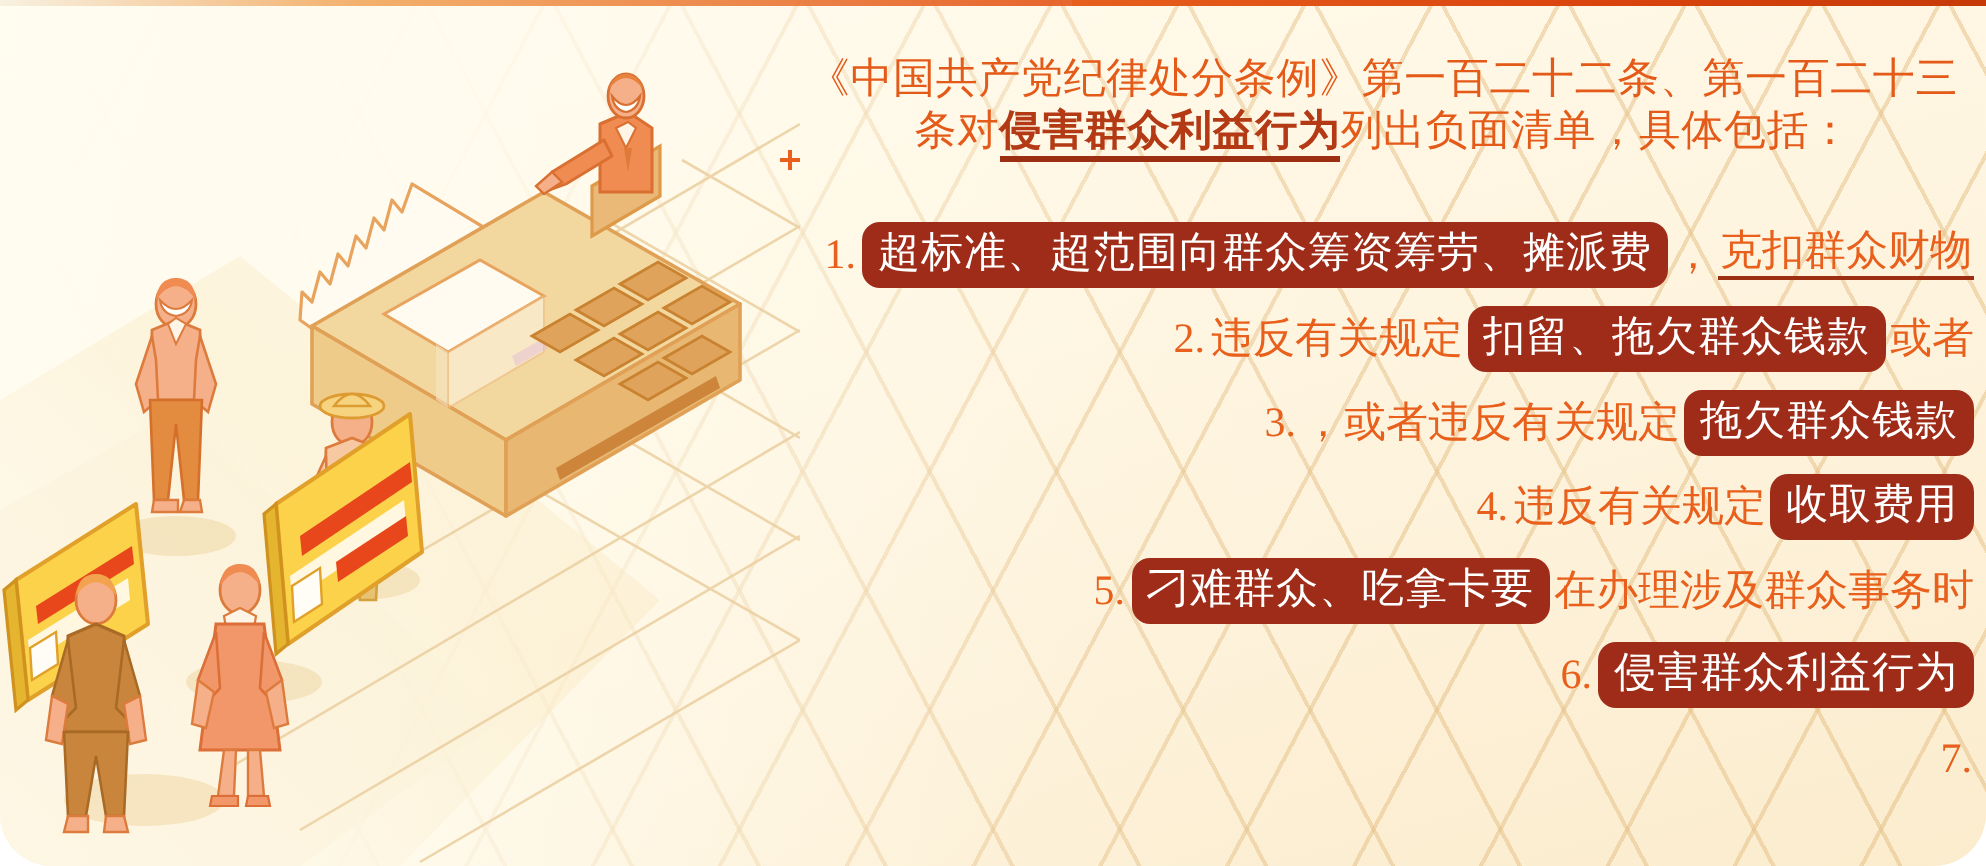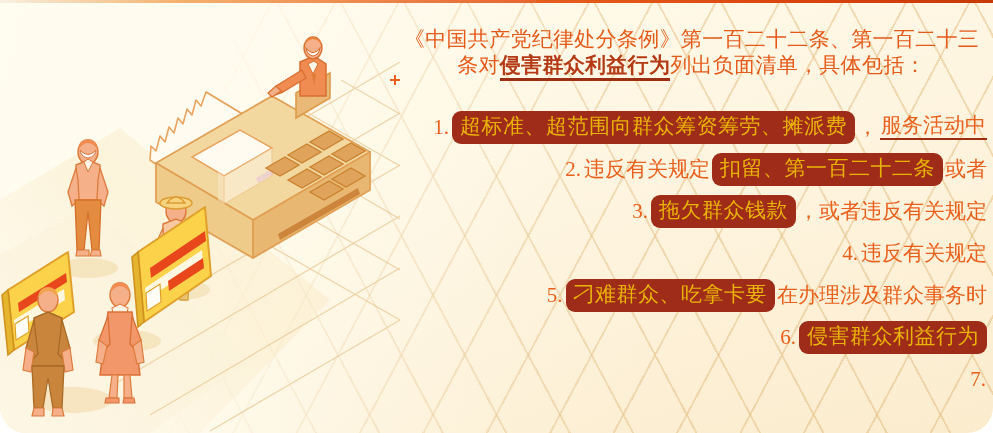--- a/index.html
+++ b/index.html
@@ -83,21 +83,21 @@
   .seg{
     font-size:21px;
     line-height:21px;
   }
   .seg.plain{
     color:#e8601c;
     padding:0 1px;
   }
   .seg.pill{
     background:#9e2c18;
-    color:#eab308;
+    color:#ffffff;
     border-radius:9px;
     padding:5px 8px 7px 8px;
     margin:0 1px;
     letter-spacing:.5px;
     text-align:right;
   }
   .seg.uline{
     color:#e8601c;
     border-bottom:2.5px solid #9c2f12;
     padding:0 1px 2px 1px;
@@ -307,36 +307,37 @@
 
     <div class="intro">
       <span>《中国共产党纪律处分条例》第一百二十二条、第一百二十三条对</span><span class="strong">侵害群众利益行为</span><span>列出负面清单，具体包括：</span>
     </div>
 
     <div class="list" id="list-root">
         <div class="row">
           <span class="num">1.</span>
           <span class="seg pill">超标准、超范围向群众筹资筹劳、摊派费</span>
           <span class="seg plain">，</span>
-          <span class="seg uline">服务活动中</span>
+          <span class="seg uline">克扣群众财物</span>
         </div>
         <div class="row">
           <span class="num">2.</span>
           <span class="seg plain">违反有关规定</span>
-          <span class="seg pill">扣留、第一百二十二条</span>
+          <span class="seg pill">扣留、拖欠群众钱款</span>
           <span class="seg plain">或者</span>
         </div>
         <div class="row">
           <span class="num">3.</span>
+          <span class="seg plain">，或者违反有关规定</span>
           <span class="seg pill">拖欠群众钱款</span>
-          <span class="seg plain">，或者违反有关规定</span>
         </div>
         <div class="row">
           <span class="num">4.</span>
           <span class="seg plain">违反有关规定</span>
+          <span class="seg pill">收取费用</span>
         </div>
         <div class="row">
           <span class="num">5.</span>
           <span class="seg pill">刁难群众、吃拿卡要</span>
           <span class="seg plain">在办理涉及群众事务时</span>
         </div>
         <div class="row">
           <span class="num">6.</span>
           <span class="seg pill">侵害群众利益行为</span>
         </div>

